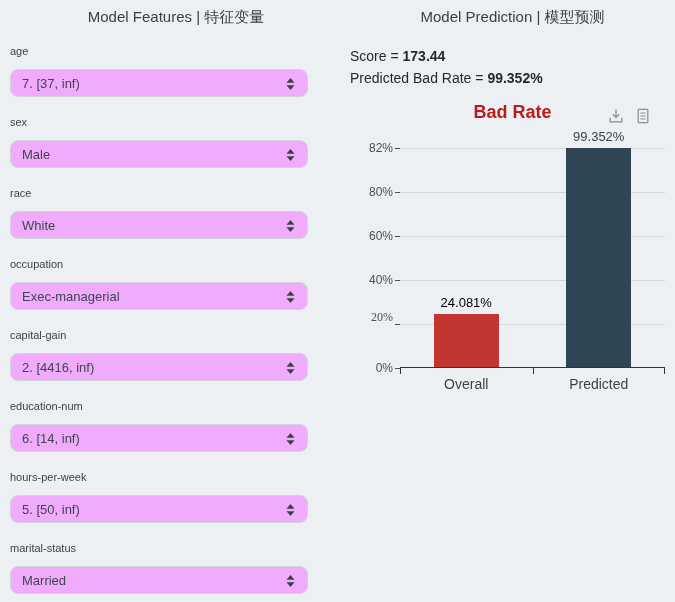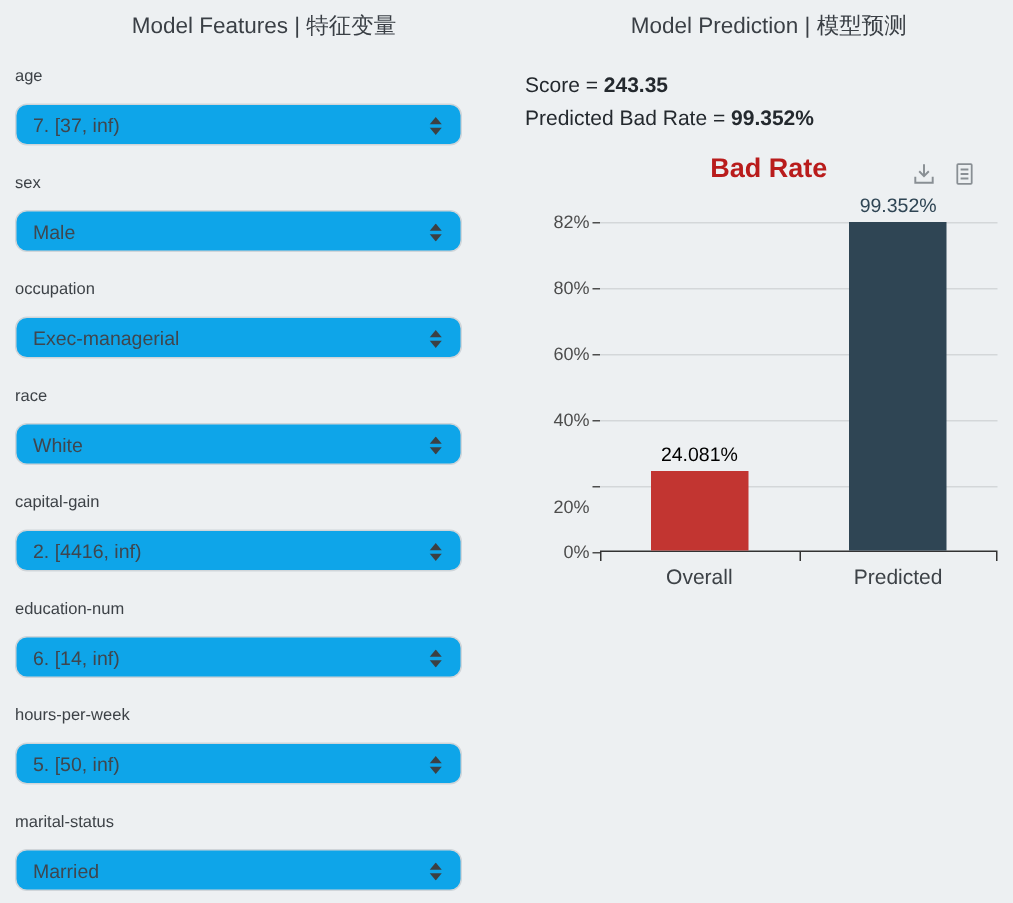--- a/index.html
+++ b/index.html
@@ -16,21 +16,21 @@
     font-size: 15px; color: #3a3f45; text-align: center;
   }
   #left-header  { left: 16px;   width: 320px; }
   #right-header { left: 350px; width: 325px; }
 
   
   #fields { position: absolute; left: 10px; top: 45px; width: 298px; }
   .field { margin-bottom: 19px; }
   .field-label { font-size: 11px; color: #3d4247; height: 16px; margin-bottom: 8px; }
   .select {
-    height: 28px; background: #0ea5e9;
+    height: 28px; background: #f0abfc;
     border: 1px solid #d0d5d9; border-radius: 8px;
     display: flex; align-items: center;
     padding: 0 30px 0 11px; position: relative;
     cursor: pointer;
   }
   .select-value { font-size: 13px; color: #3f464e; white-space: nowrap; }
   .select svg { position: absolute; right: 12px; top: 8px; }
 
   
   #score-block { position: absolute; left: 350px; top: 45px; font-size: 14px; color: #24292e; }
@@ -78,40 +78,40 @@
       <div class="field-label">sex</div>
       <div class="select" role="combobox">
         <span class="select-value">Male</span>
         <svg width="9" height="12" viewBox="0 0 9 12" fill="#3c4043">
           <path d="M4.5 0L8.5 4.8H0.5z"></path>
           <path d="M4.5 12L0.5 7.2H8.5z"></path>
         </svg>
       </div>
     </div>
     <div class="field">
+      <div class="field-label">race</div>
+      <div class="select" role="combobox">
+        <span class="select-value">White</span>
+        <svg width="9" height="12" viewBox="0 0 9 12" fill="#3c4043">
+          <path d="M4.5 0L8.5 4.8H0.5z"></path>
+          <path d="M4.5 12L0.5 7.2H8.5z"></path>
+        </svg>
+      </div>
+    </div>
+    <div class="field">
       <div class="field-label">occupation</div>
       <div class="select" role="combobox">
         <span class="select-value">Exec-managerial</span>
         <svg width="9" height="12" viewBox="0 0 9 12" fill="#3c4043">
           <path d="M4.5 0L8.5 4.8H0.5z"></path>
           <path d="M4.5 12L0.5 7.2H8.5z"></path>
         </svg>
       </div>
     </div>
     <div class="field">
-      <div class="field-label">race</div>
-      <div class="select" role="combobox">
-        <span class="select-value">White</span>
-        <svg width="9" height="12" viewBox="0 0 9 12" fill="#3c4043">
-          <path d="M4.5 0L8.5 4.8H0.5z"></path>
-          <path d="M4.5 12L0.5 7.2H8.5z"></path>
-        </svg>
-      </div>
-    </div>
-    <div class="field">
       <div class="field-label">capital-gain</div>
       <div class="select" role="combobox">
         <span class="select-value">2. [4416, inf)</span>
         <svg width="9" height="12" viewBox="0 0 9 12" fill="#3c4043">
           <path d="M4.5 0L8.5 4.8H0.5z"></path>
           <path d="M4.5 12L0.5 7.2H8.5z"></path>
         </svg>
       </div>
     </div>
     <div class="field">
@@ -142,21 +142,21 @@
           <path d="M4.5 0L8.5 4.8H0.5z"></path>
           <path d="M4.5 12L0.5 7.2H8.5z"></path>
         </svg>
       </div>
     </div>
   </div>
 
 <div class="panel-header" id="right-header">Model Prediction | 模型预测</div>
 
 <div id="score-block">
-  <div class="line"><span>Score = </span><b>243.35</b></div>
+  <div class="line"><span>Score = </span><b>173.44</b></div>
   <div class="line"><span>Predicted Bad Rate = </span><b>99.352%</b></div>
 </div>
 
 <div id="chart">
   <div id="chart-title">Bad Rate</div>
   <div id="toolbox">
     <span title="save as image">
       <svg width="16" height="16" viewBox="0 0 16 16" fill="none" stroke="#898f94" stroke-width="1.3">
         <path d="M8 1.5v7.5"></path>
           <path d="M4.8 6.2L8 9.4l3.2-3.2"></path>
@@ -167,21 +167,21 @@
       <svg width="16" height="16" viewBox="0 0 16 16" fill="none" stroke="#898f94" stroke-width="1.2">
         <rect x="3.2" y="1.4" width="9.6" height="13.2" rx="0.6"></rect>
         <path d="M5.4 5h5.2M5.4 8h5.2M5.4 11h5.2"></path>
       </svg>
     </span>
   </div>
   <div id="plot">
       <div class="ytick-label" style="top: 213px;">0%</div>
       <div class="ytick-dash" style="top: 219.5px;"></div>
       <div class="gridline" style="top: 175.5px;"></div>
-      <div class="ytick-label" style="top: 183px;">20%</div>
+      <div class="ytick-label" style="top: 162px; font-family: Liberation Serif, serif;">20%</div>
       <div class="ytick-dash" style="top: 175.5px;"></div>
       <div class="gridline" style="top: 131.5px;"></div>
       <div class="ytick-label" style="top: 125px;">40%</div>
       <div class="ytick-dash" style="top: 131.5px;"></div>
       <div class="gridline" style="top: 87.5px;"></div>
       <div class="ytick-label" style="top: 81px;">60%</div>
       <div class="ytick-dash" style="top: 87.5px;"></div>
       <div class="gridline" style="top: 43.5px;"></div>
       <div class="ytick-label" style="top: 37px;">80%</div>
       <div class="ytick-dash" style="top: 43.5px;"></div>

